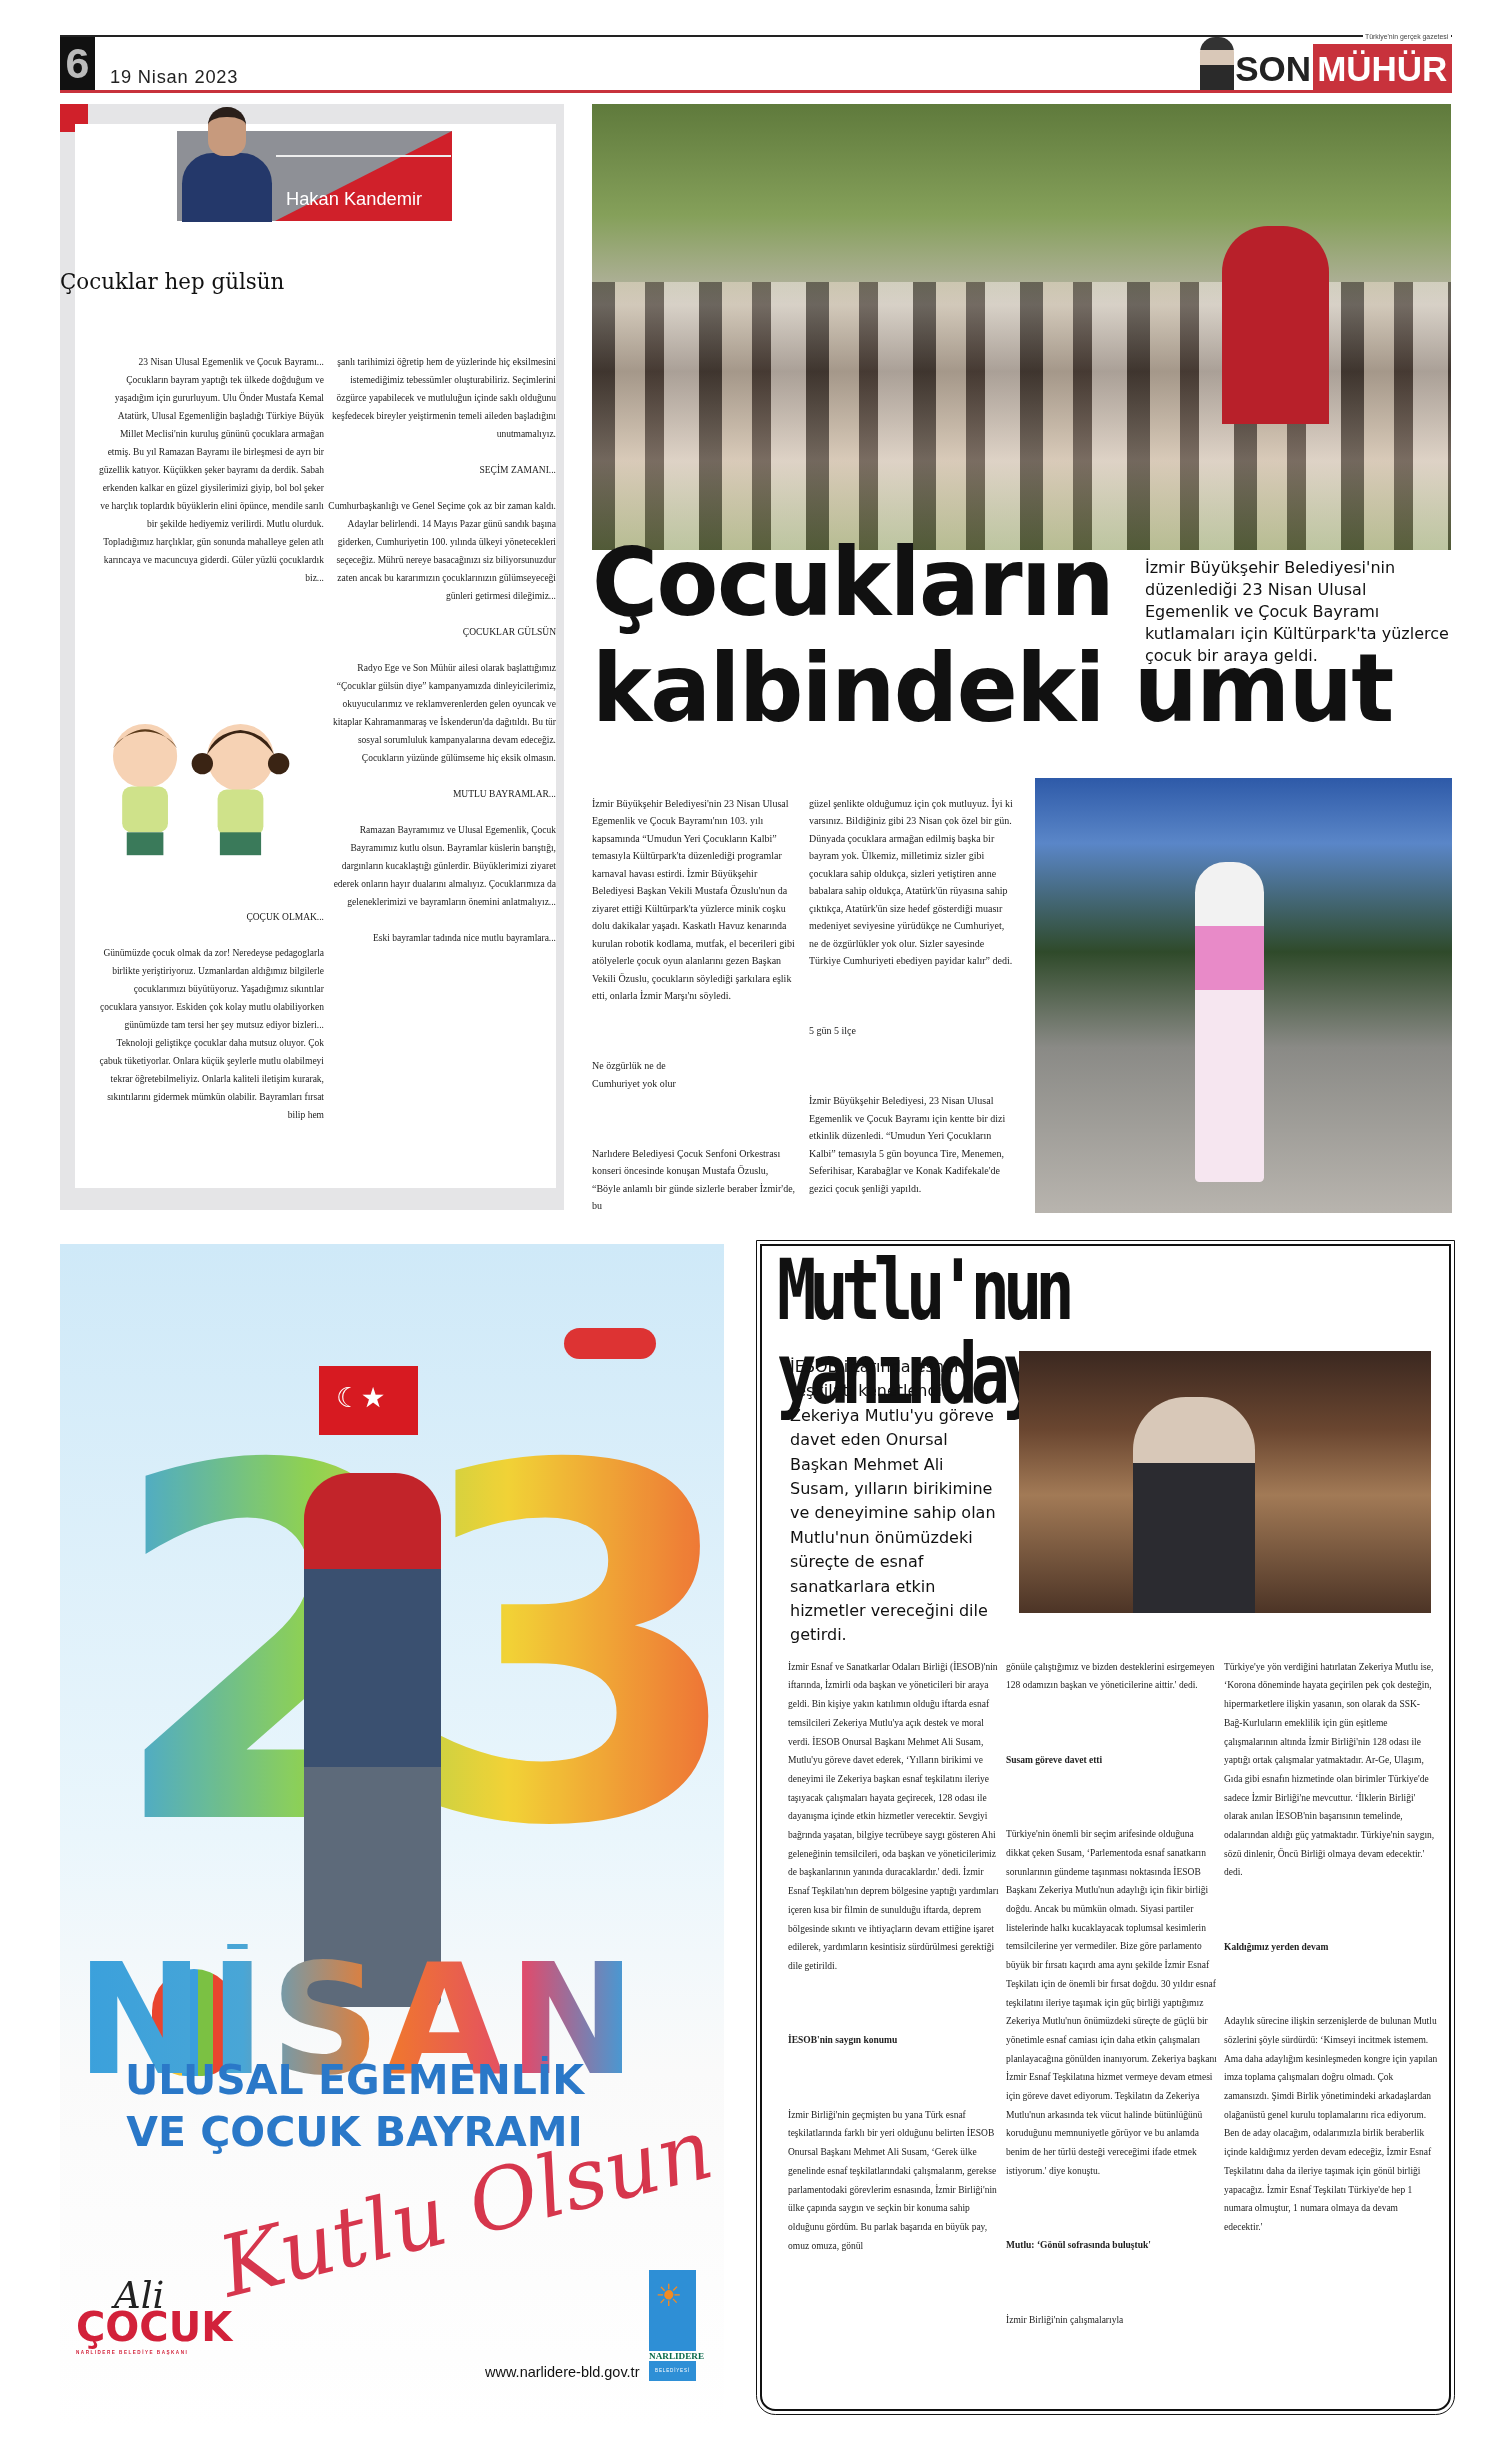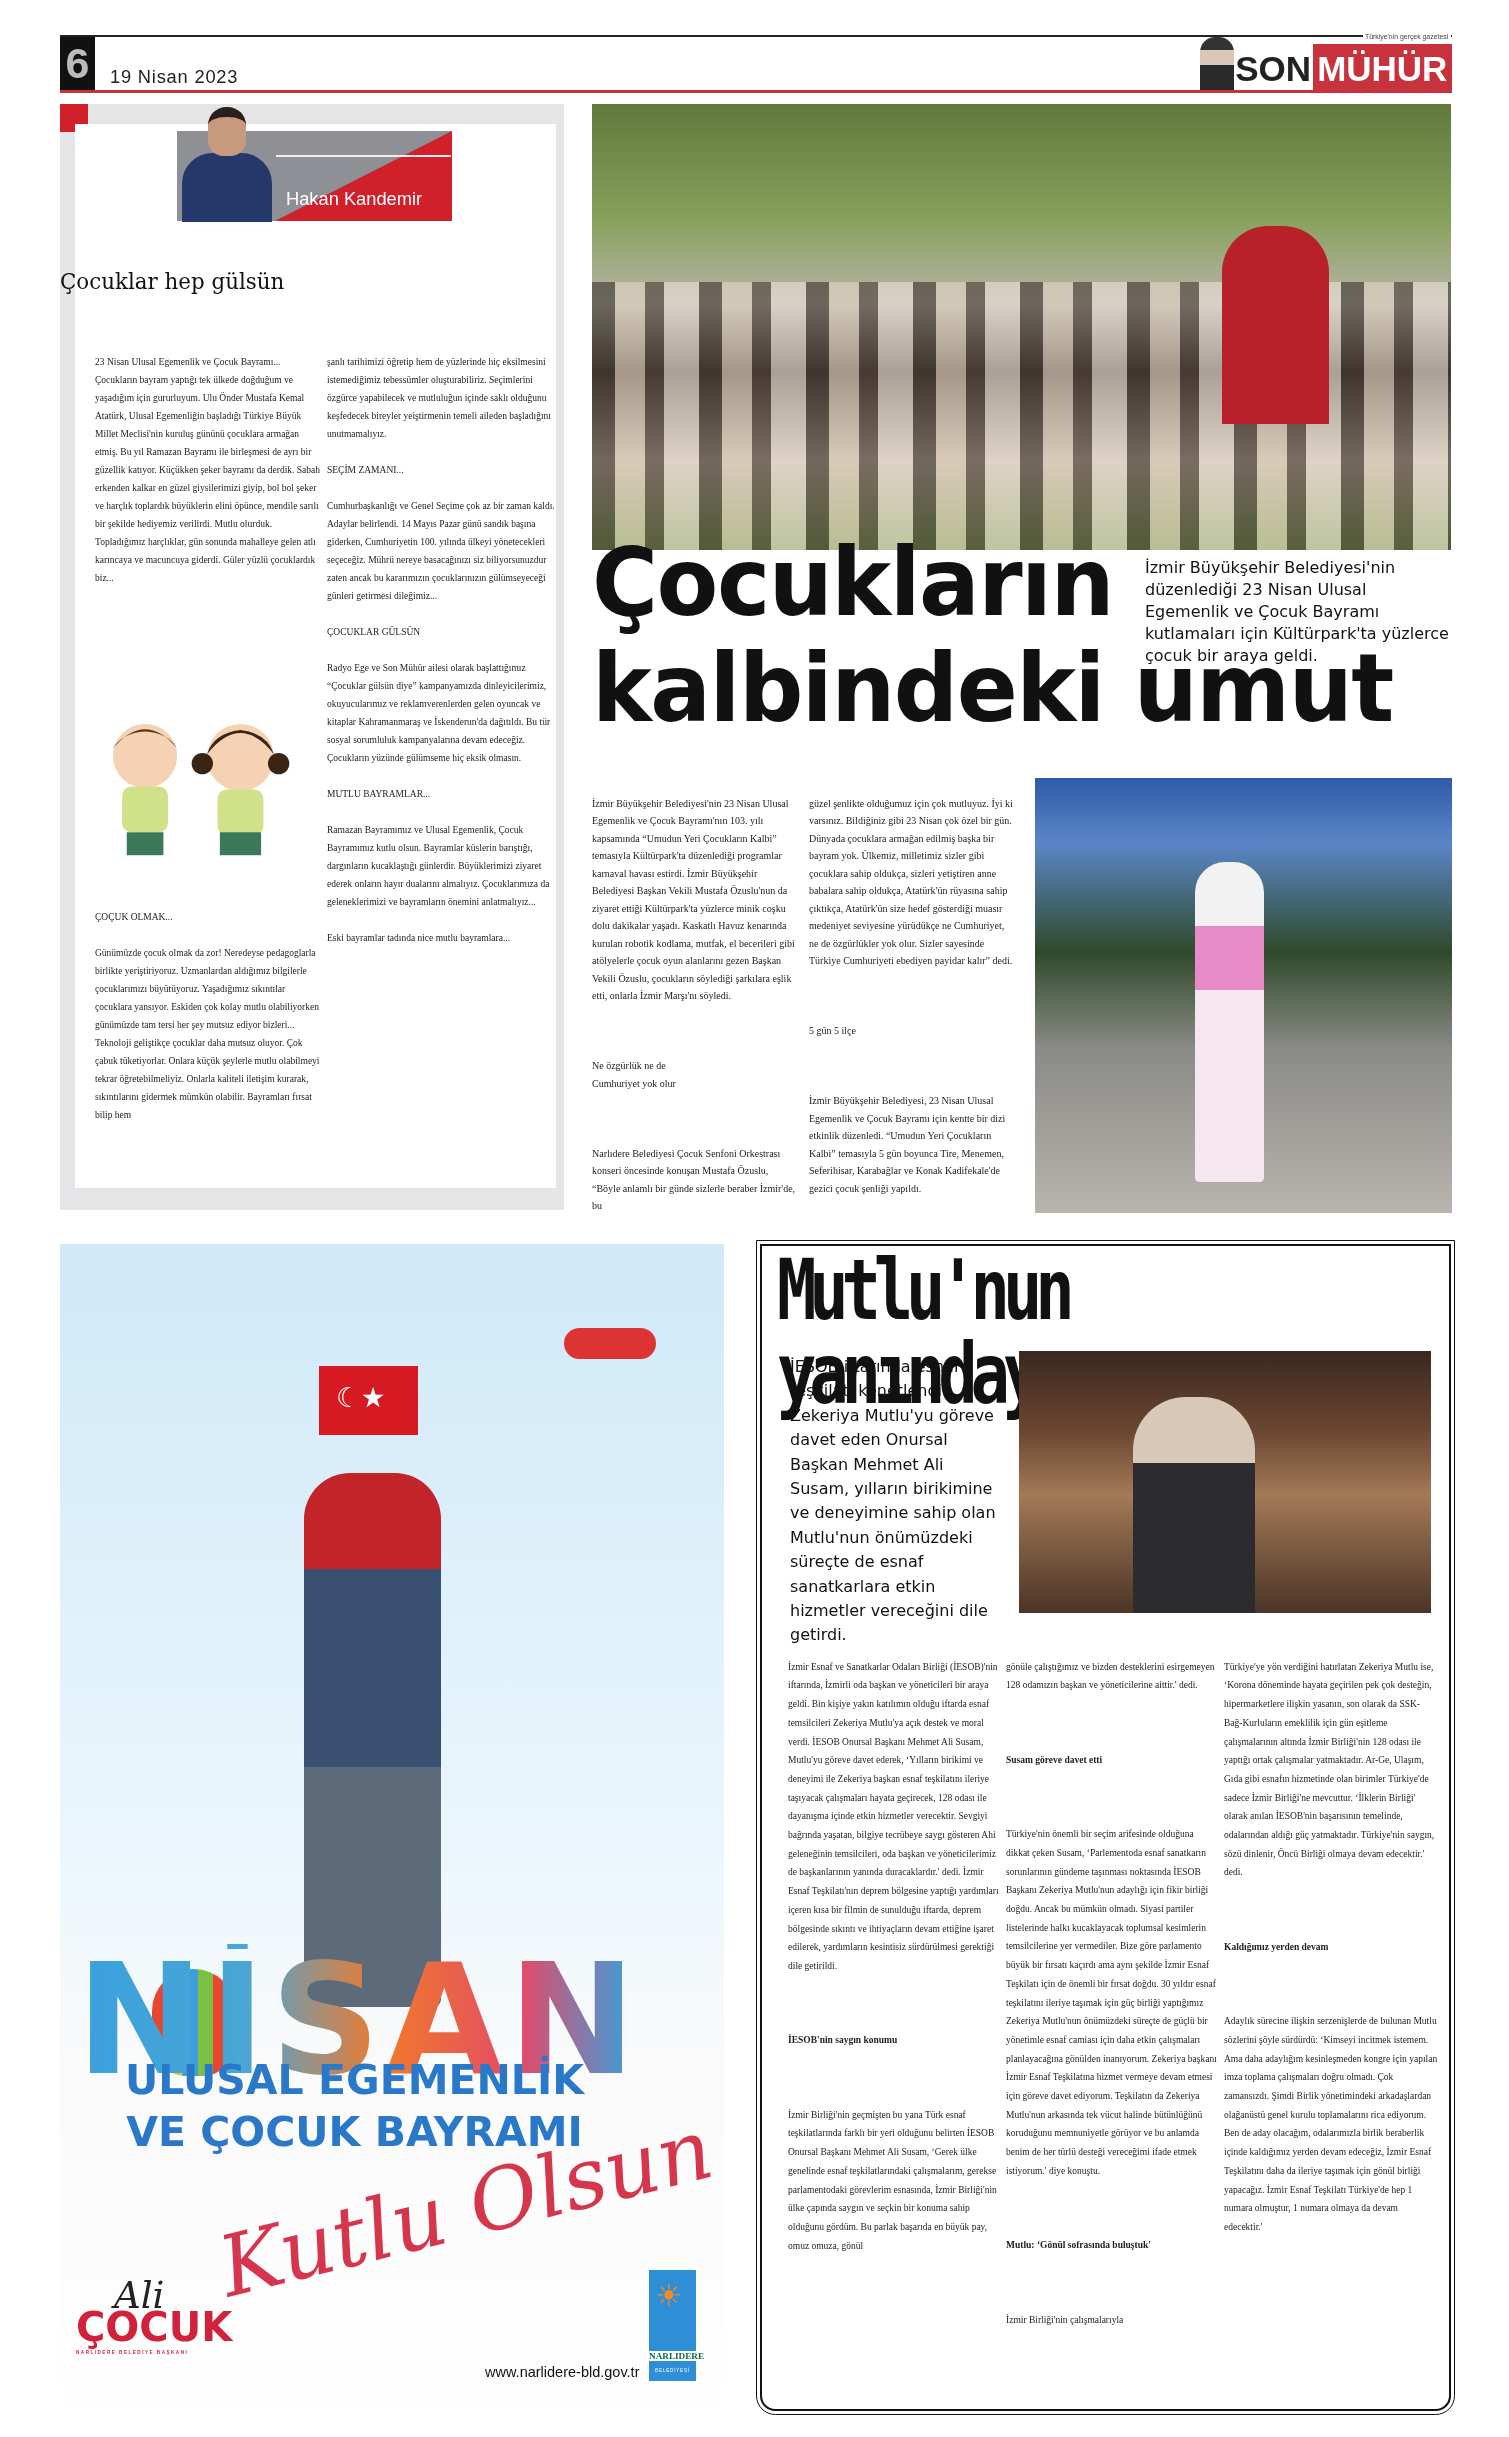--- a/index.html
+++ b/index.html
@@ -21,21 +21,21 @@
   #column .redtab { left: 0; top: 0; width: 27.5px; height: 27.5px; background: #d0202a; }
   #column .inner { left: 15.3px; top: 20px; width: 481px; height: 1064px; background: #fff; }
   #author-banner { left: 177px; top: 131px; width: 275px; height: 90px; background: #8e9096; overflow: hidden; }
   #author-banner .red { position: absolute; left: 98px; top: 0; width: 177px; height: 90px; background: #d0202a; clip-path: polygon(100% 0, 100% 100%, 0 100%); }
   #author-banner .line { position: absolute; left: 99px; top: 24.4px; width: 175px; height: 1.5px; background: #eee; }
   #author-photo { left: 182px; top: 107px; width: 90px; height: 114px; }
   #author-photo .head { position: absolute; left: 26px; top: 0; width: 38px; height: 49px; background: #c79a7d; border-radius: 18.3px 18.3px 15.3px 15.3px; border-top: 10.7px solid #2a1f1a; }
   #author-photo .body { position: absolute; left: 0; top: 46px; width: 90px; height: 69px; background: #24386a; border-radius: 30.5px 30.5px 0 0; }
   #author-name { left: 286px; top: 188px; font: 18.3px "Liberation Sans", sans-serif; color: #fff; }
   #col-title { left: 60px; top: 269px; width: 504px; text-align: left; font: 21.4px "DejaVu Serif", serif; color: #111; }
-  .coltext { font: 9.5px/18px "Liberation Serif", serif; color: #222; white-space: pre-line; }
+  .coltext { font: 9.5px/18px "Liberation Serif", serif; color: #222; white-space: pre-line; text-align: right; }
   #col-left-a { left: 95px; top: 353px; width: 229px; }
   #col-right { left: 327px; top: 353px; width: 229px; }
   #col-left-b { left: 95px; top: 908px; width: 229px; }
   #kids-illus { left: 84px; top: 710px; width: 229px; height: 153px; }
 
   
   #photo1 { left: 592px; top: 104px; width: 859px; height: 446px; background: linear-gradient(180deg, #5f7a3c 0%, #85a05a 25%, #b9b4a8 45%, #55483e 60%, #c8b8a6 80%, #7e9b52 100%); overflow: hidden; }
   #photo1 .crowd { position:absolute; bottom:0; left:0; right:0; height:60%; background: repeating-linear-gradient(90deg, #2d2622 0 23px, #e6d9c8 23px 53px, #3a2f2a 53px 72px, #f0e8e0 72px 107px); opacity: .55; }
   #photo1 .red { position:absolute; right:122px; top:122px; width:107px; height:198px; background:#b8202a; border-radius: 46px 46px 0 0; }
   #headline { left: 592px; top: 534px; font: 900 90px/101px "DejaVu Sans", sans-serif; color: #111; letter-spacing: -1.5px; transform: scaleY(1.05); }
@@ -166,20 +166,21 @@
   <div style="height:17.5px"></div>
   <b style="display:block">5 gün 5 ilçe</b>
   <div style="height:17.5px"></div>
   <div>İzmir Büyükşehir Belediyesi, 23 Nisan Ulusal Egemenlik ve Çocuk Bayramı için kentte bir dizi etkinlik düzenledi. “Umudun Yeri Çocukların Kalbi” temasıyla 5 gün boyunca Tire, Menemen, Seferihisar, Karabağlar ve Konak Kadifekale'de gezici çocuk şenliği yapıldı.</div>
 </div>
 <div id="photo2" class="abs">
   <div class="performer"></div>
 </div>
 
 <div id="ad" class="abs">
+  <div class="big23">23</div>
   <div class="flag"></div>
   <div class="plane"></div>
   <div class="figure"></div>
   <div class="balloon"></div>
 </div>
 <div id="ad-nisan" class="abs">NİSAN</div>
 <div id="ad-line1" class="abs">ULUSAL EGEMENLİK</div>
 <div id="ad-line2" class="abs">VE ÇOCUK BAYRAMI</div>
 <div id="ad-script" class="abs">Kutlu Olsun</div>
 <div id="ad-engin" class="abs">

